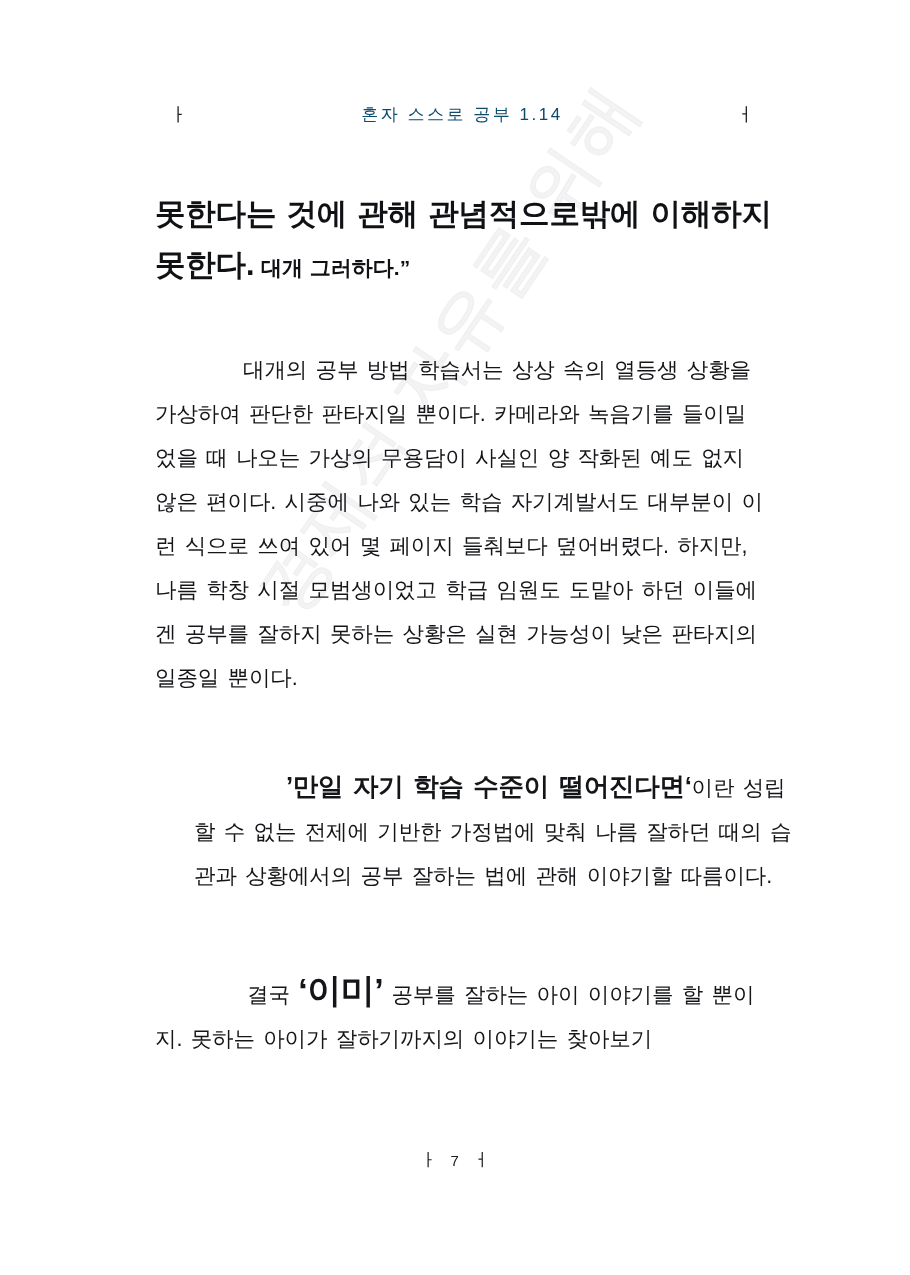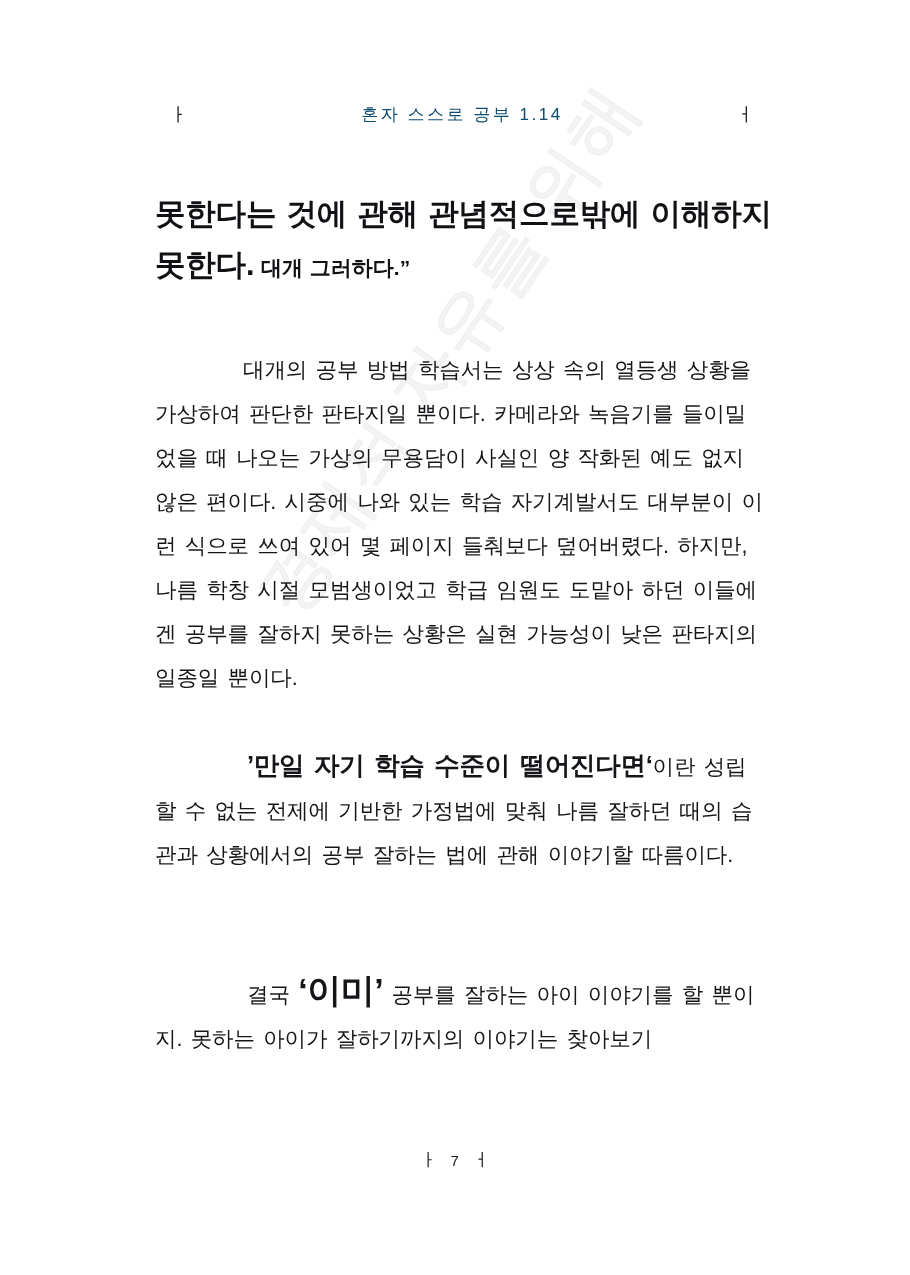--- a/index.html
+++ b/index.html
@@ -111,21 +111,21 @@
     width: 612px;
     font-size: 21.5px;
     font-weight: 400;
     line-height: 44px;
     letter-spacing: -0.1px;
     word-spacing: 2.5px;
     color: #141518;
     text-align: left;
   }
   .para-1 { top: 348px; }
-  .para-2 { top: 743px; }
+  .para-2 { top: 764px; margin-left: 39px; }
   .para-3 { top: 968px; }
 
   .indent { display: inline-block; width: 88px; }
   .indent-sm { display: inline-block; width: 92px; }
 
   .lead-bold {
     font-size: 25.5px;
     font-weight: 700;
     letter-spacing: -0.3px;
     word-spacing: 3px;

